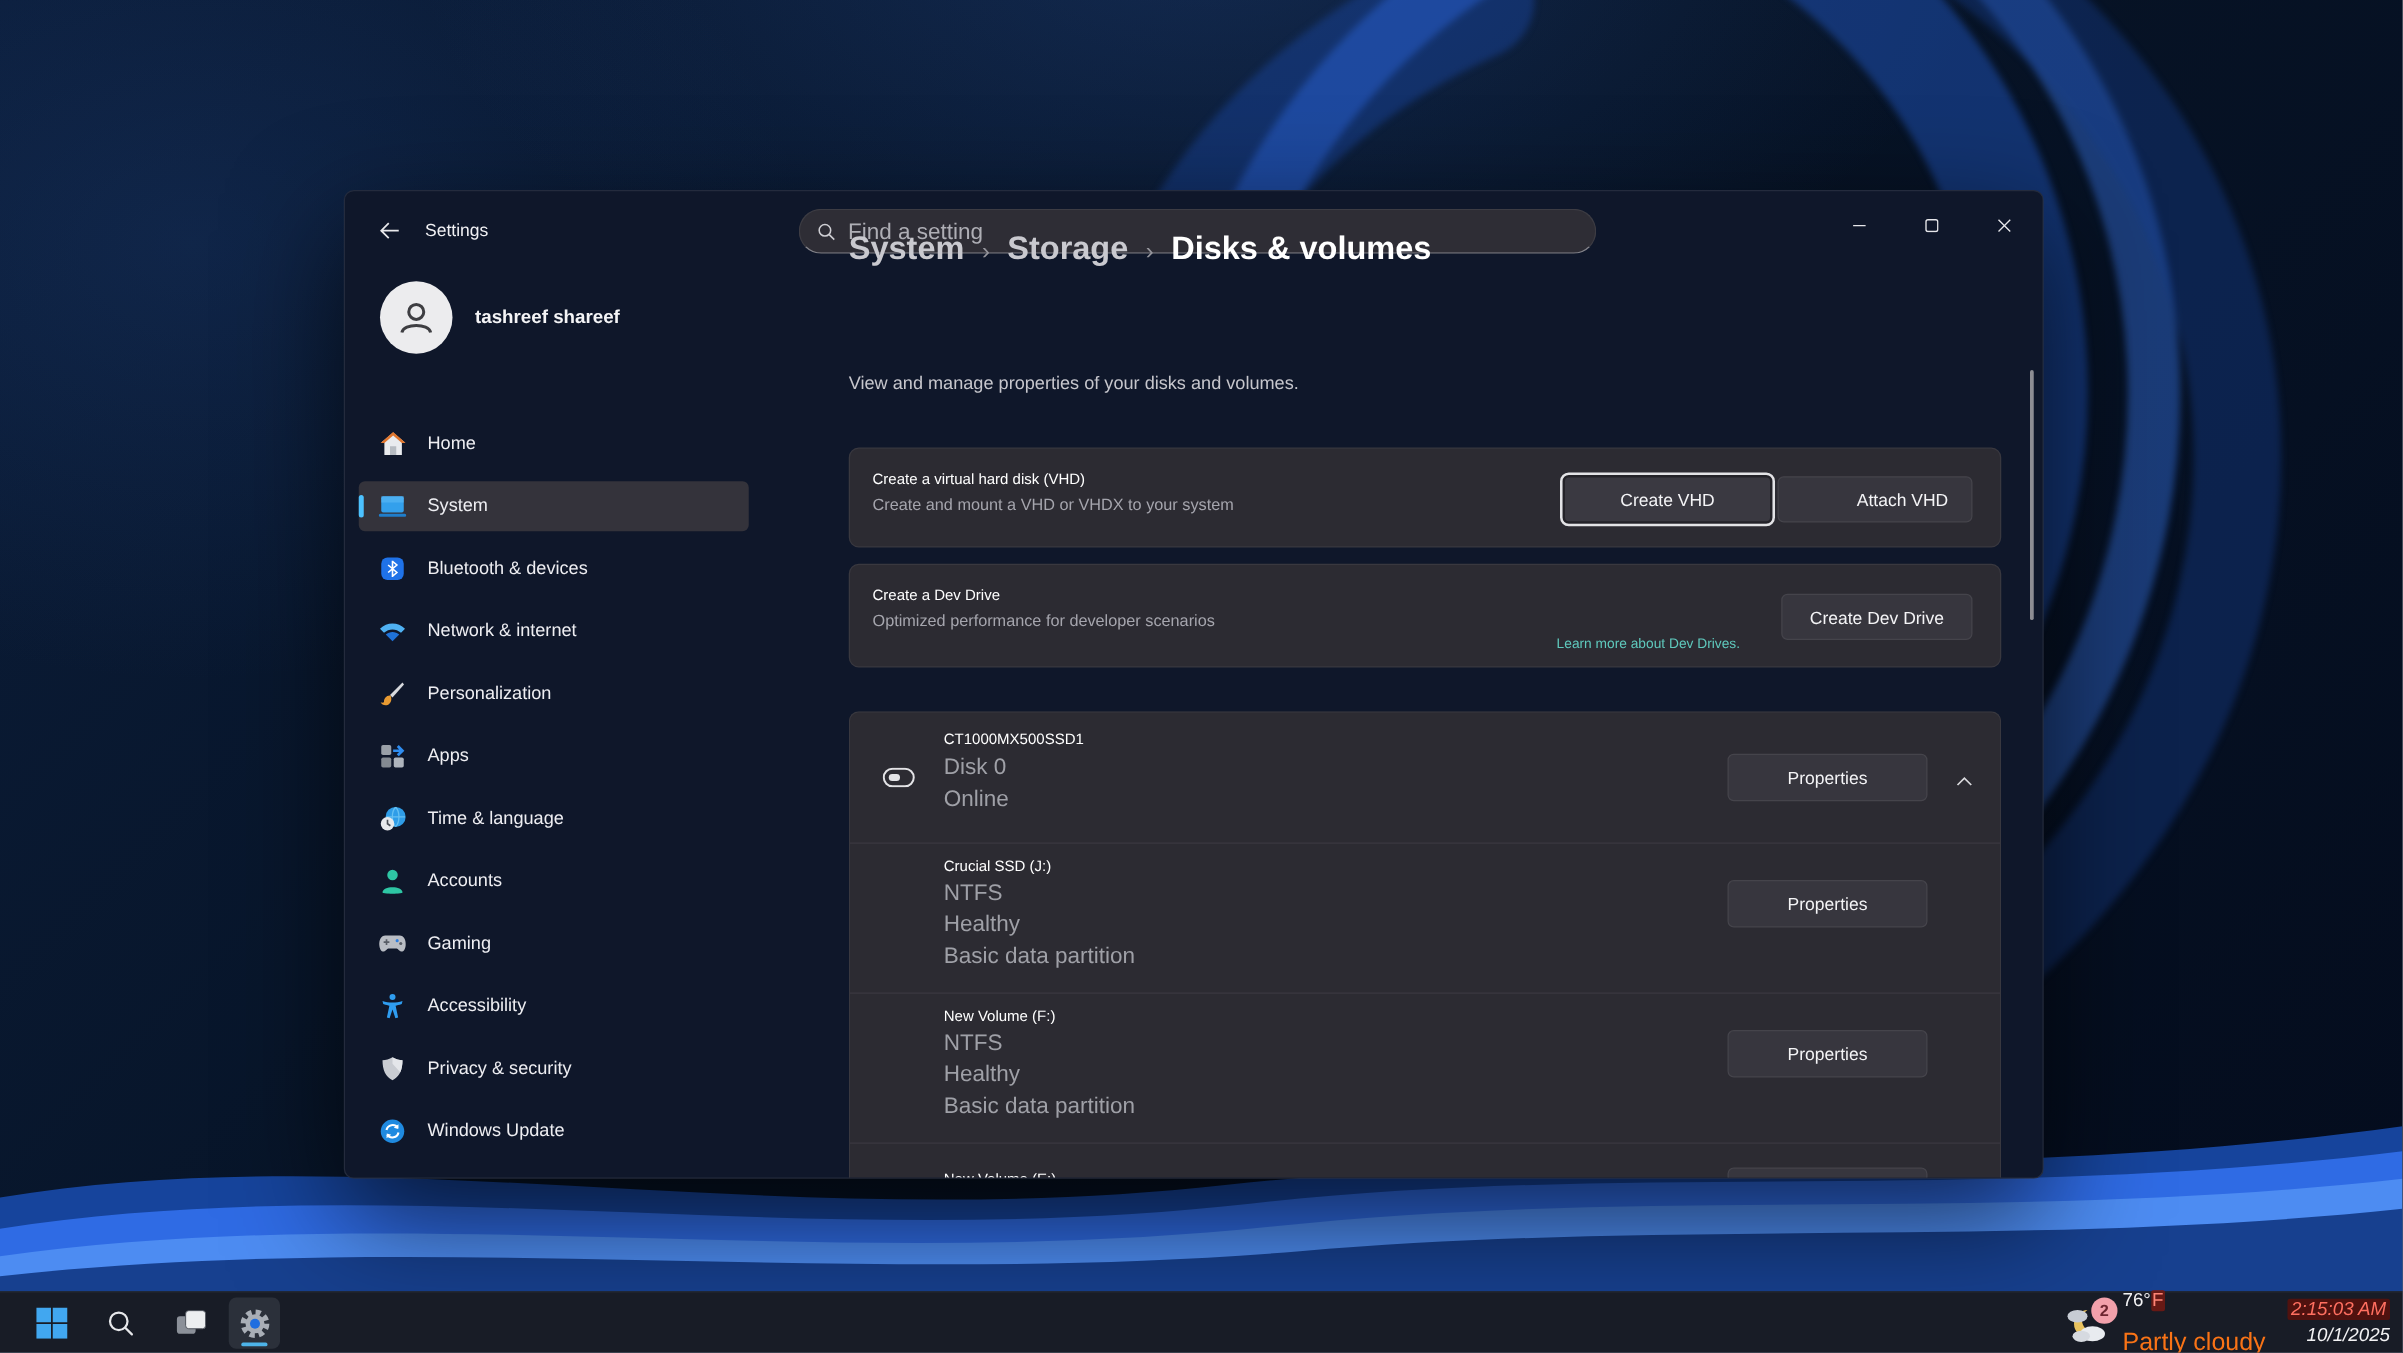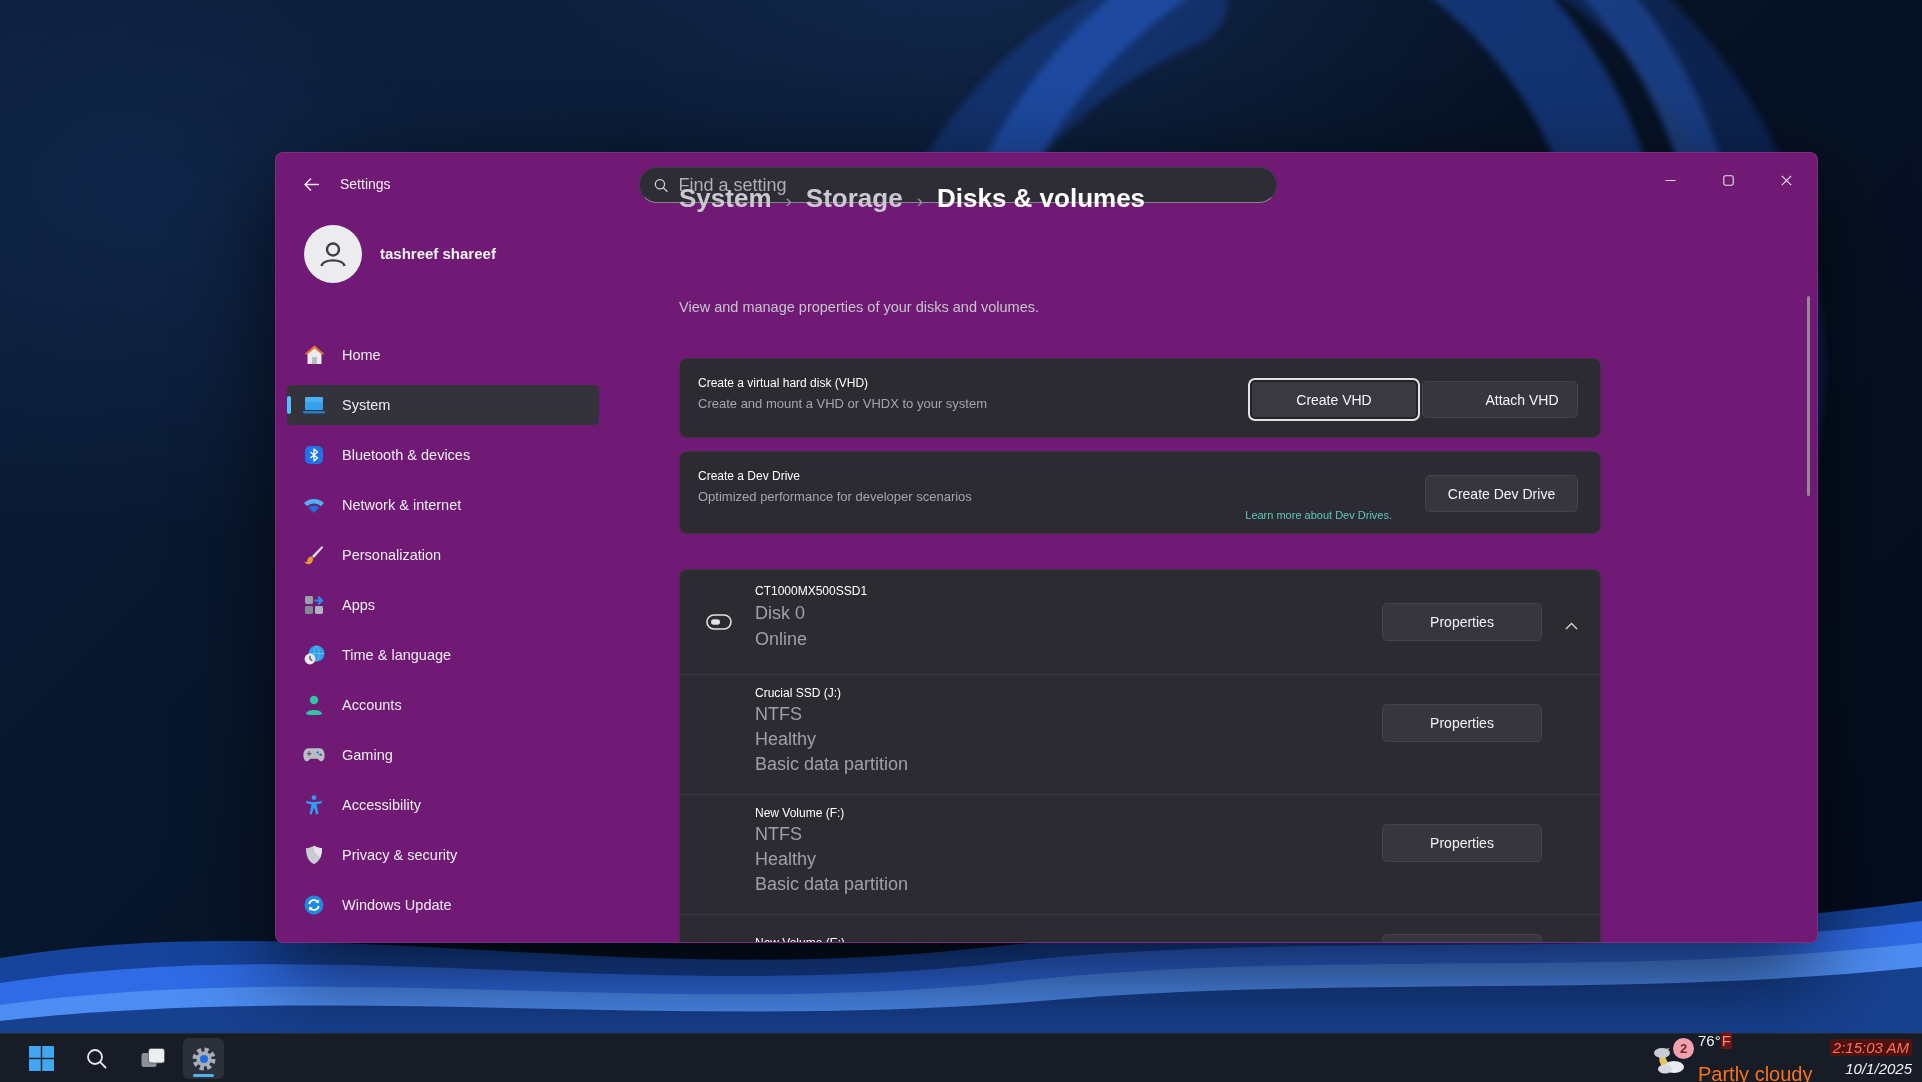--- a/index.html
+++ b/index.html
@@ -12,22 +12,22 @@
       linear-gradient(135deg,#0b1d3a 0%,#071427 45%,#040c1d 100%);
     position:relative; color:#fff;
   }
 
   
   .bloom { position:absolute; left:520px; top:-150px; filter:blur(3px); }
   .wave  { position:absolute; left:0; bottom:49px; }
 
   
   .window {
-    position:absolute; left:275px; top:152px; width:1543px; height:791px;
-    background:#701a75; border:1px solid rgba(255,255,255,.09); border-radius:8px;
+    position:absolute; left:275px; top:152px; width:1360px; height:791px;
+    background:#0f172a; border:1px solid rgba(255,255,255,.09); border-radius:8px;
     box-shadow:0 32px 90px rgba(0,0,0,.65); overflow:hidden;
   }
   .titlebar-back { position:absolute; left:18px; top:16px; width:34px; height:30px;
     display:flex; align-items:center; justify-content:center; border-radius:5px; }
   .app-title { position:absolute; left:64px; top:23px; font-size:14px; color:#f1f1f4; }
 
   .searchbox { position:absolute; left:363px; top:14px; width:638px; height:36px;
     background:#2e2d35; border:1px solid #3d3c43; border-bottom-color:#85858c;
     border-radius:18px; display:flex; align-items:center; padding:0 14px; gap:10px; }
   .searchbox input { background:transparent; border:none; outline:none; color:#e8e8ec;

